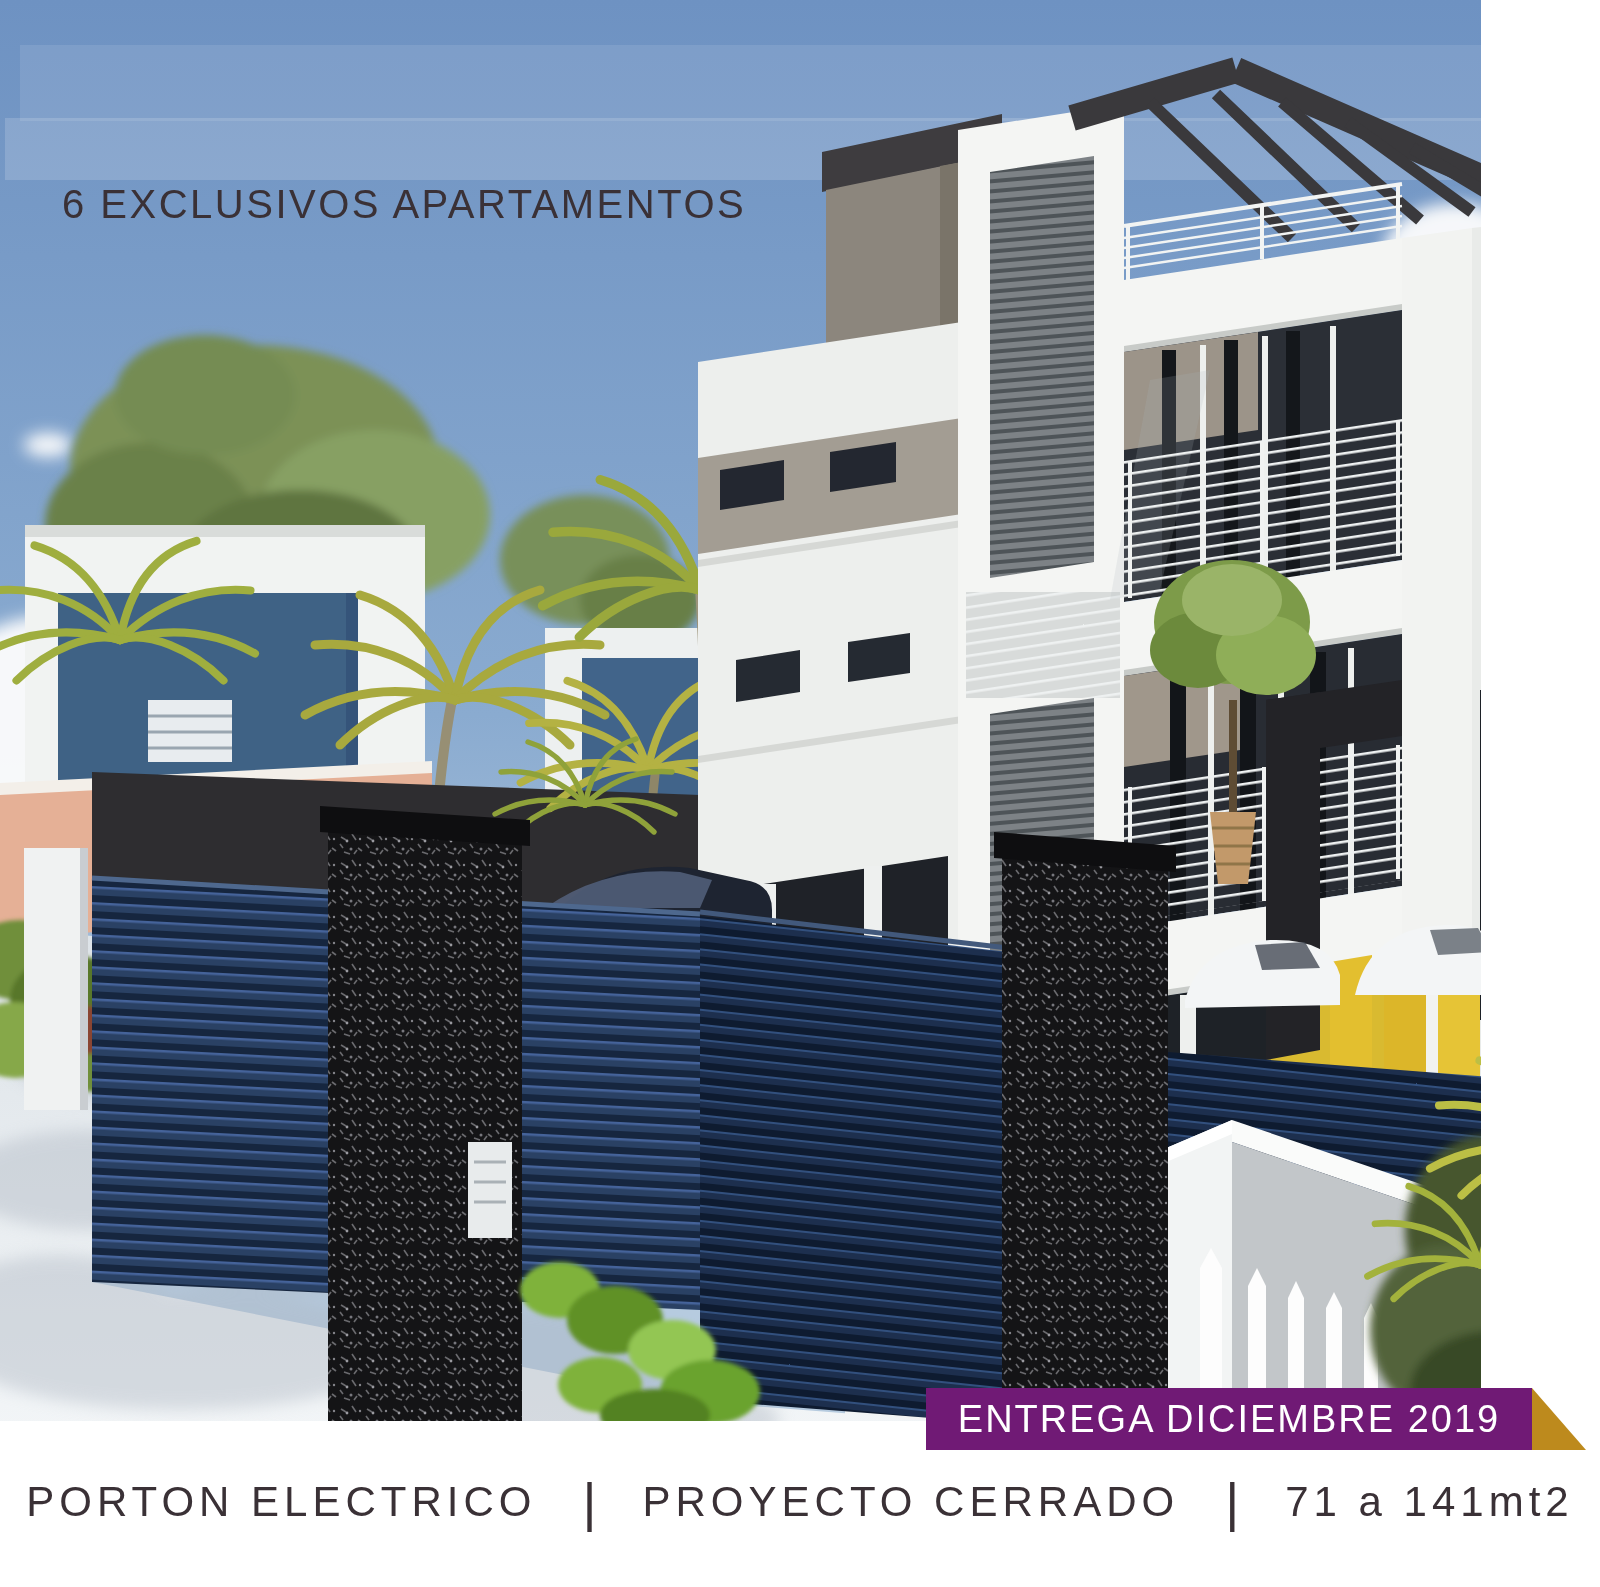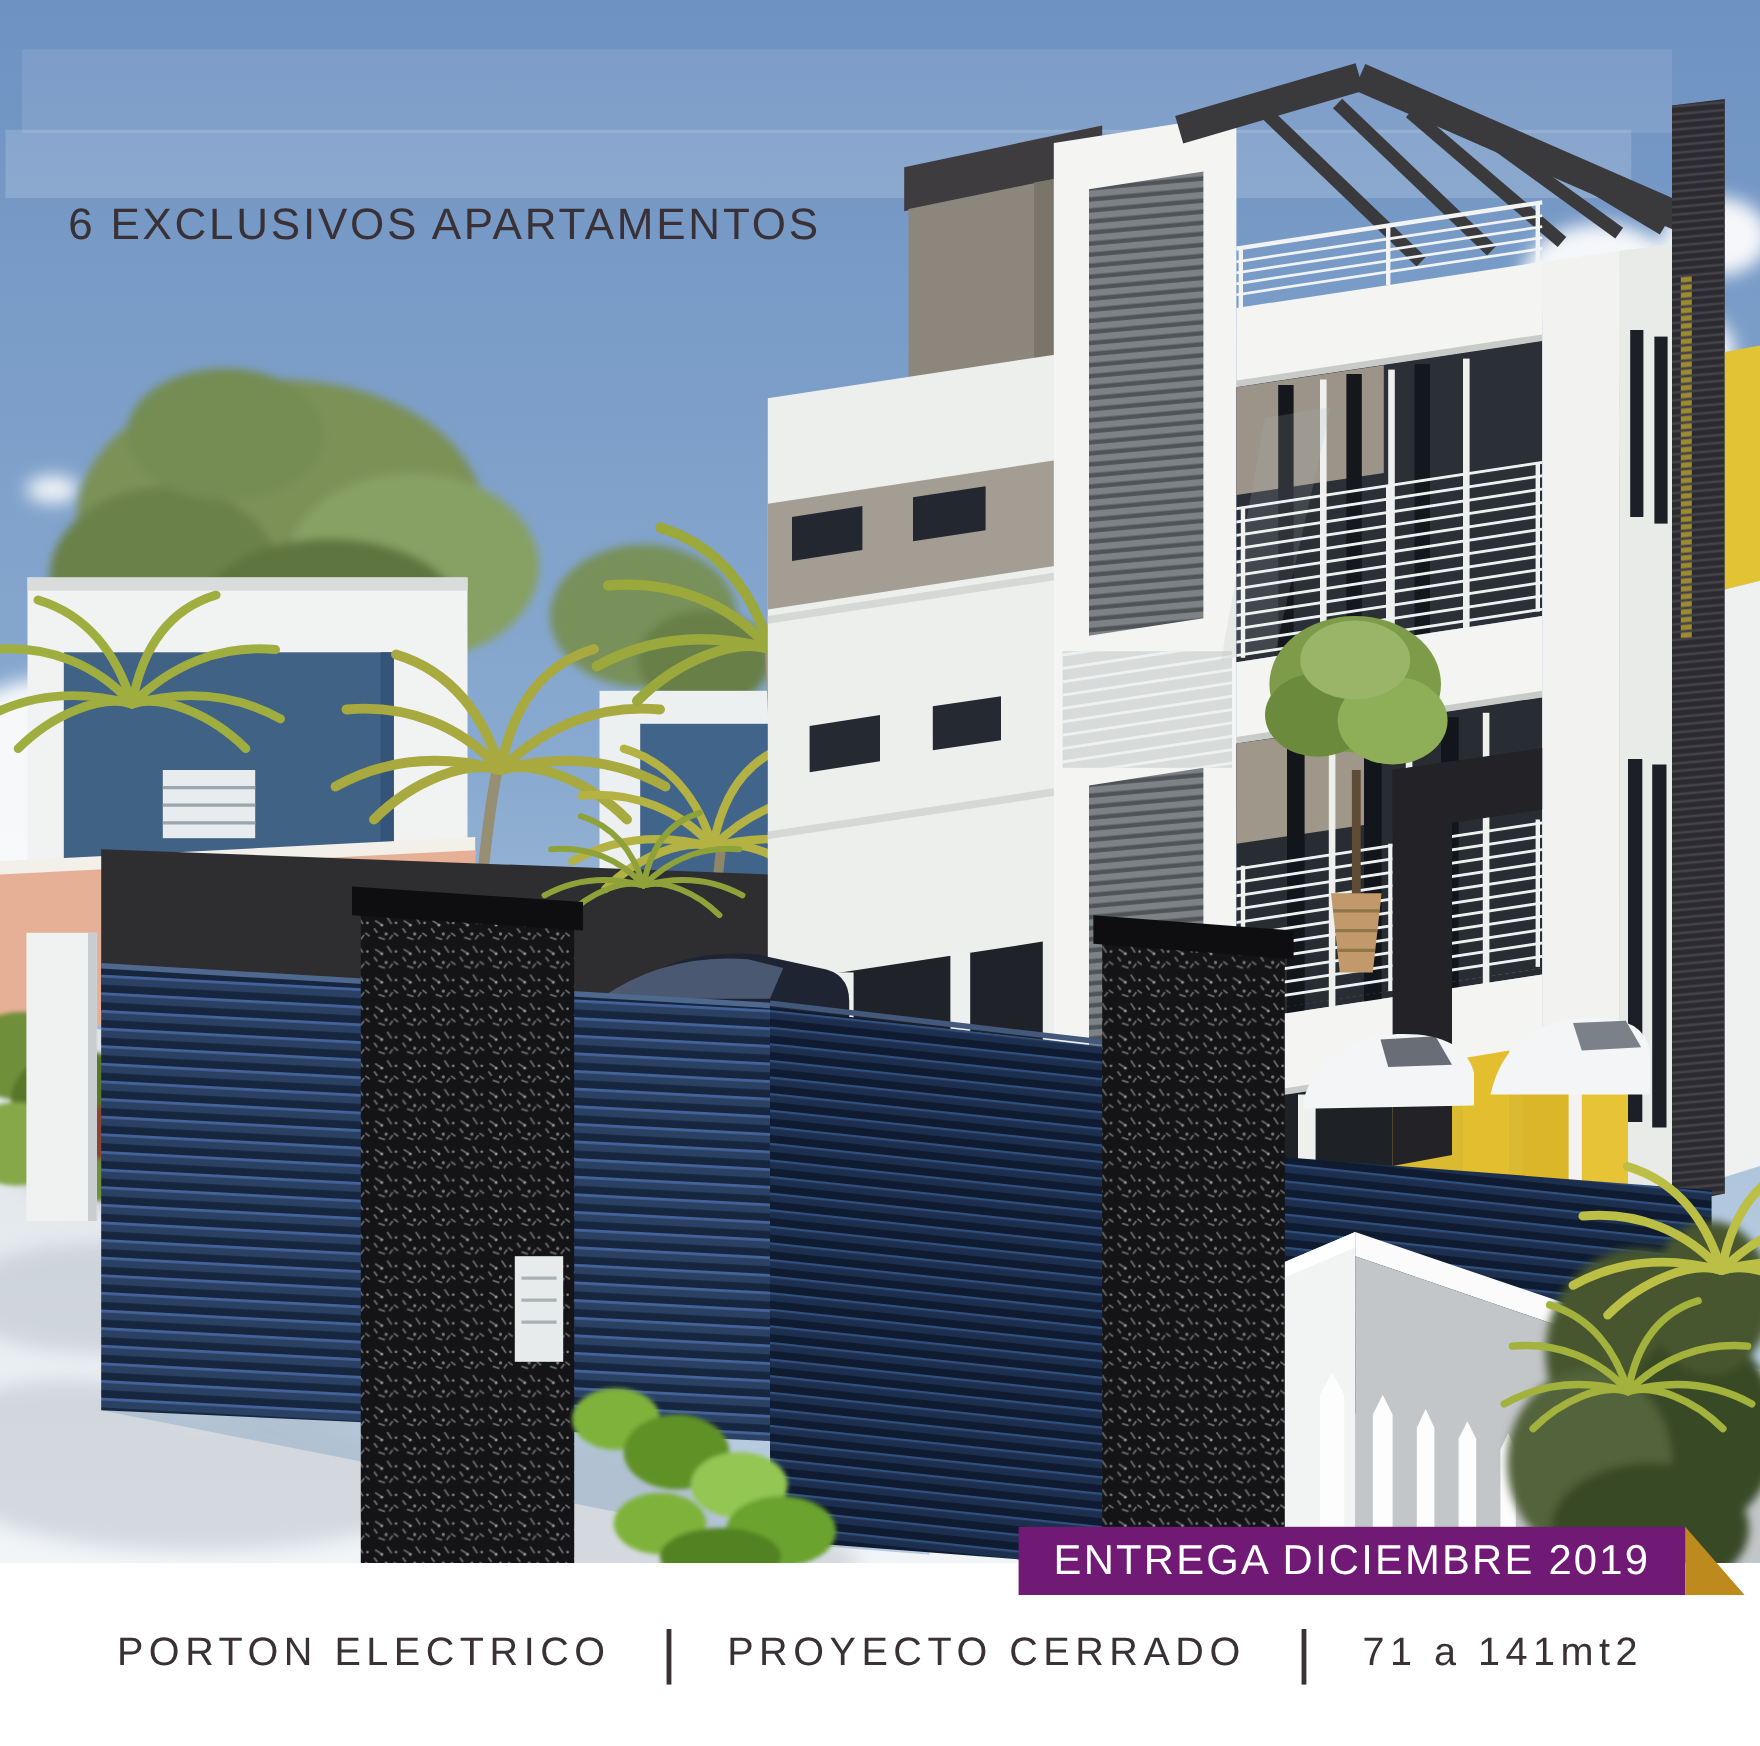--- a/index.html
+++ b/index.html
@@ -1,29 +1,29 @@
 <!DOCTYPE html>
 <html><head>
 <meta charset="utf-8">
 <style>
   html,body{margin:0;padding:0;background:#ffffff;}
   .page{position:relative;width:1600px;height:1587px;overflow:hidden;background:#ffffff;
         font-family:"Liberation Sans",sans-serif;}
-  .photo{position:absolute;top:0;left:0;width:1600px;height:1421px;overflow:hidden;text-align:center;}
+  .photo{position:absolute;top:0;left:0;width:1481px;height:1421px;overflow:hidden;text-align:center;}
   .photo svg{display:block;}
   .headline{position:absolute;left:62px;top:182px;font-size:40px;letter-spacing:2.5px;
             color:#3a3136;white-space:nowrap;z-index:2;}
   .banner{position:absolute;left:926px;top:1388px;width:606px;height:62px;background:#701a75;
           display:flex;align-items:center;justify-content:center;z-index:3;}
   .banner-text{color:#ffffff;font-size:38px;letter-spacing:2px;white-space:nowrap;}
   .banner-fold{position:absolute;right:-54px;top:0;width:0;height:0;
                border-bottom:62px solid #bd8a1d;border-right:54px solid transparent;}
   .features{position:absolute;left:0;top:1462px;width:1600px;height:80px;display:flex;
             justify-content:center;align-items:center;gap:46px;color:#3a3136;z-index:2;}
-  .feature{font-size:36px;letter-spacing:5px;white-space:nowrap;}
+  .feature{font-size:42px;letter-spacing:5px;white-space:nowrap;}
   .sep{font-size:54px;line-height:60px;}
 </style>
 </head>
 <body>
 
 <div class="page">
   <div class="photo">
     <svg width="1600" height="1430" viewBox="0 0 1600 1430">
       <defs>
         <linearGradient id="skyg" x1="0" y1="0" x2="0" y2="1">

